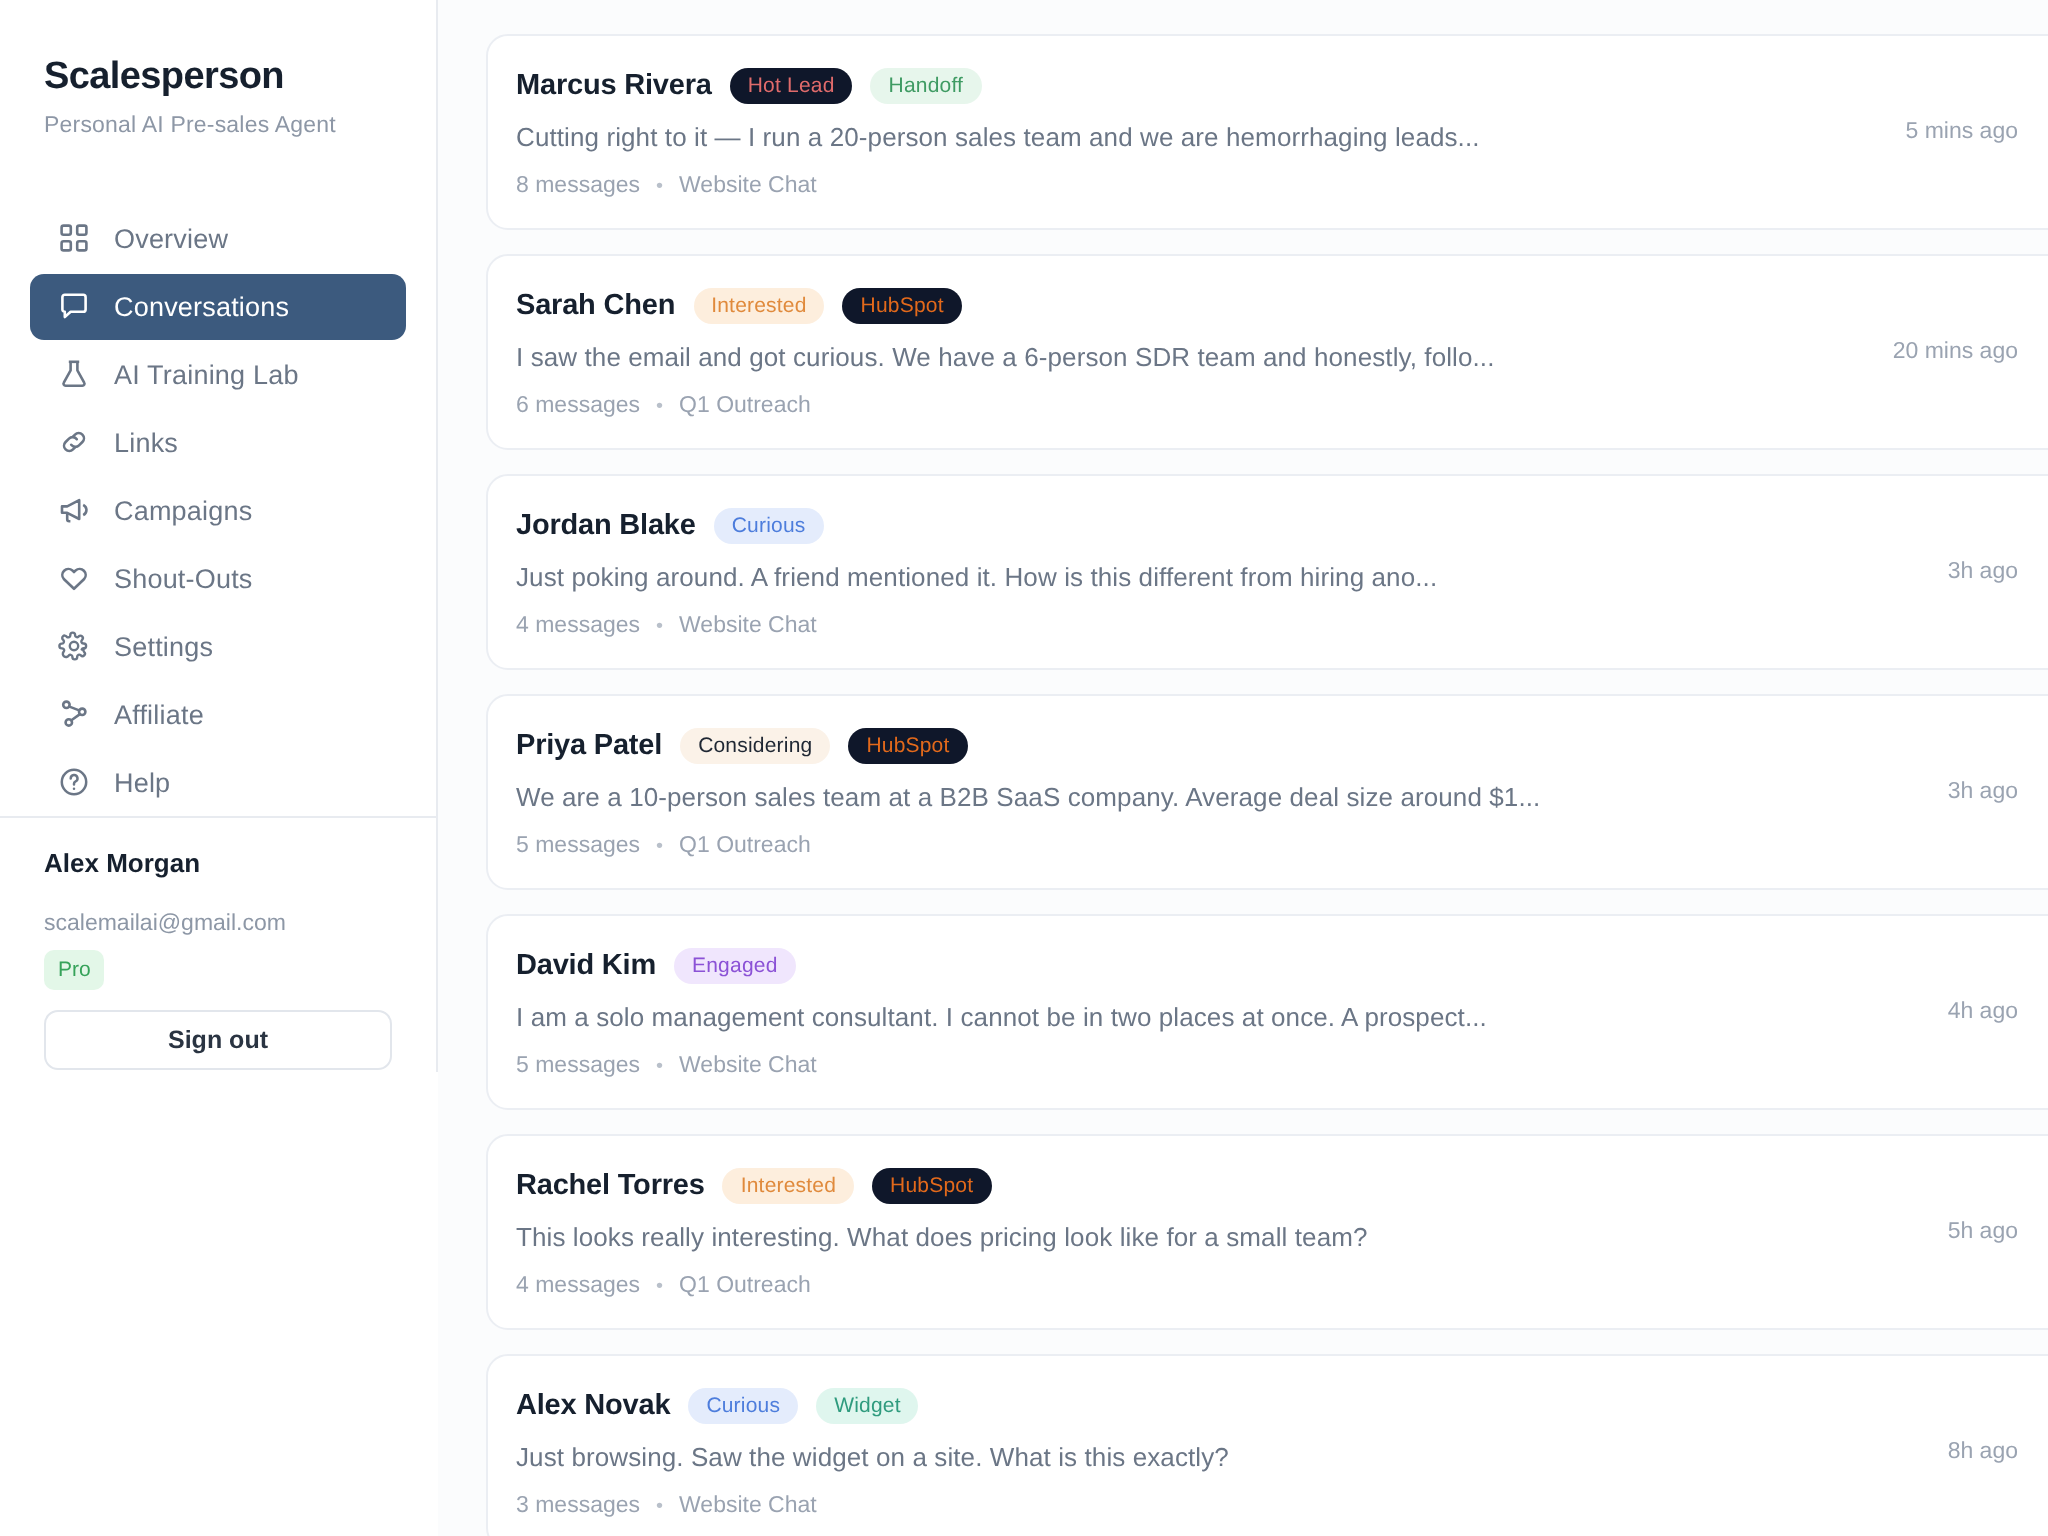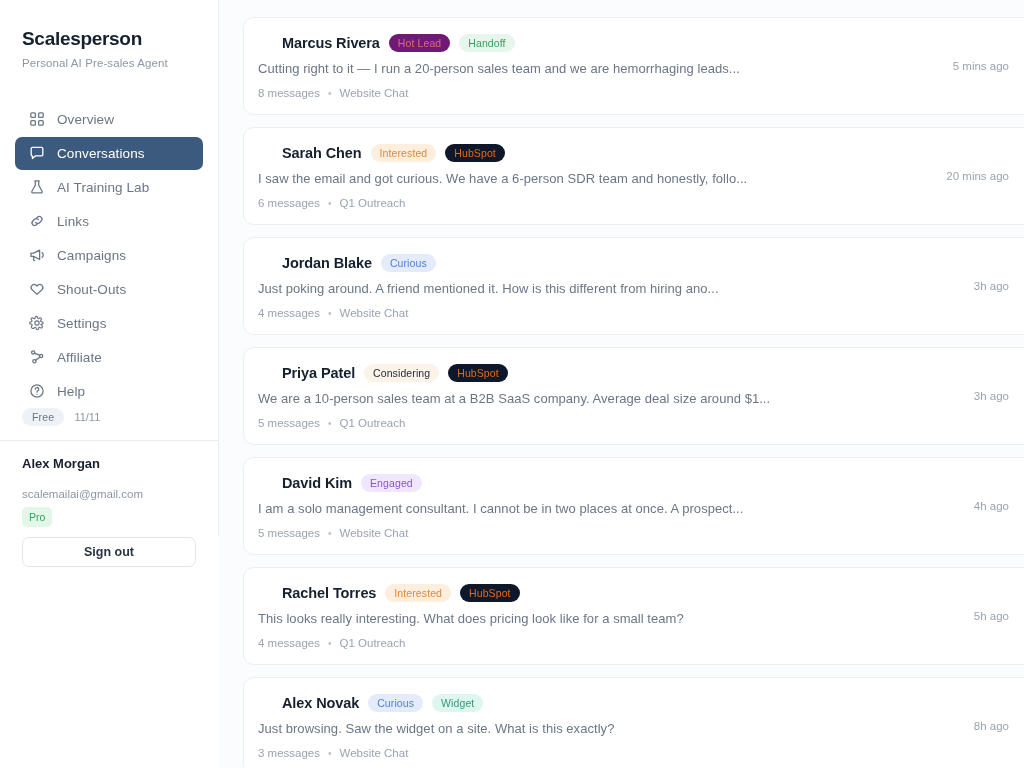--- a/index.html
+++ b/index.html
@@ -175,31 +175,30 @@
   .conv-head {
     display: flex;
     align-items: center;
     gap: 9px;
   }
   .conv-name {
     font-size: 14.5px;
     font-weight: bold;
     color: #16202e;
     letter-spacing: -0.1px;
-    margin-left: 24px;
   }
 
   .badge {
     font-size: 10.5px;
     padding: 3px 9px;
     border-radius: 10px;
     white-space: nowrap;
     letter-spacing: 0.1px;
   }
-  .badge-hot      { background: #701a75; color: #e06b6b; }
+  .badge-hot      { background: #0f172a; color: #e06b6b; }
   .badge-handoff  { background: #e7f6ec; color: #3f9b63; }
   .badge-interested { background: #fdeedd; color: #e08a3c; }
   .badge-hubspot  { background: #0f172a; color: #e2691b; }
   .badge-curious  { background: #e4ecfc; color: #4d7ddc; }
   .badge-considering { background: #fbf2e8; color: #1f2733; }
   .badge-engaged  { background: #f0e6fd; color: #8b52d6; }
   .badge-widget   { background: #dff6ee; color: #2f9b7e; }
 
   .conv-preview {
     margin-top: 9px;
@@ -328,24 +327,20 @@
             <svg width="16" height="16" viewBox="0 0 16 16" fill="none" stroke="currentColor" stroke-width="1.25" stroke-linecap="round">
               <circle cx="8" cy="8" r="6.1"></circle>
               <path d="M6.35 6.2a1.7 1.7 0 1 1 2.3 1.6c-.5.25-.65.6-.65 1.05v.35"></path>
               <circle cx="8" cy="11.4" r="0.62" fill="currentColor" stroke="none"></circle>
             </svg>
           </span>
           <span>Help</span>
         </div>
       </nav>
 
-    <div class="plan-row">
-      <span class="pill-free">Free</span>
-      <span class="quota">11/11</span>
-    </div>
 
     <div class="user-box">
       <div class="user-name">Alex Morgan</div>
       <div class="user-email">scalemailai@gmail.com</div>
       <div><span class="pill-pro">Pro</span></div>
       <button class="signout-btn">Sign out</button>
     </div>
 
   </aside>
 

